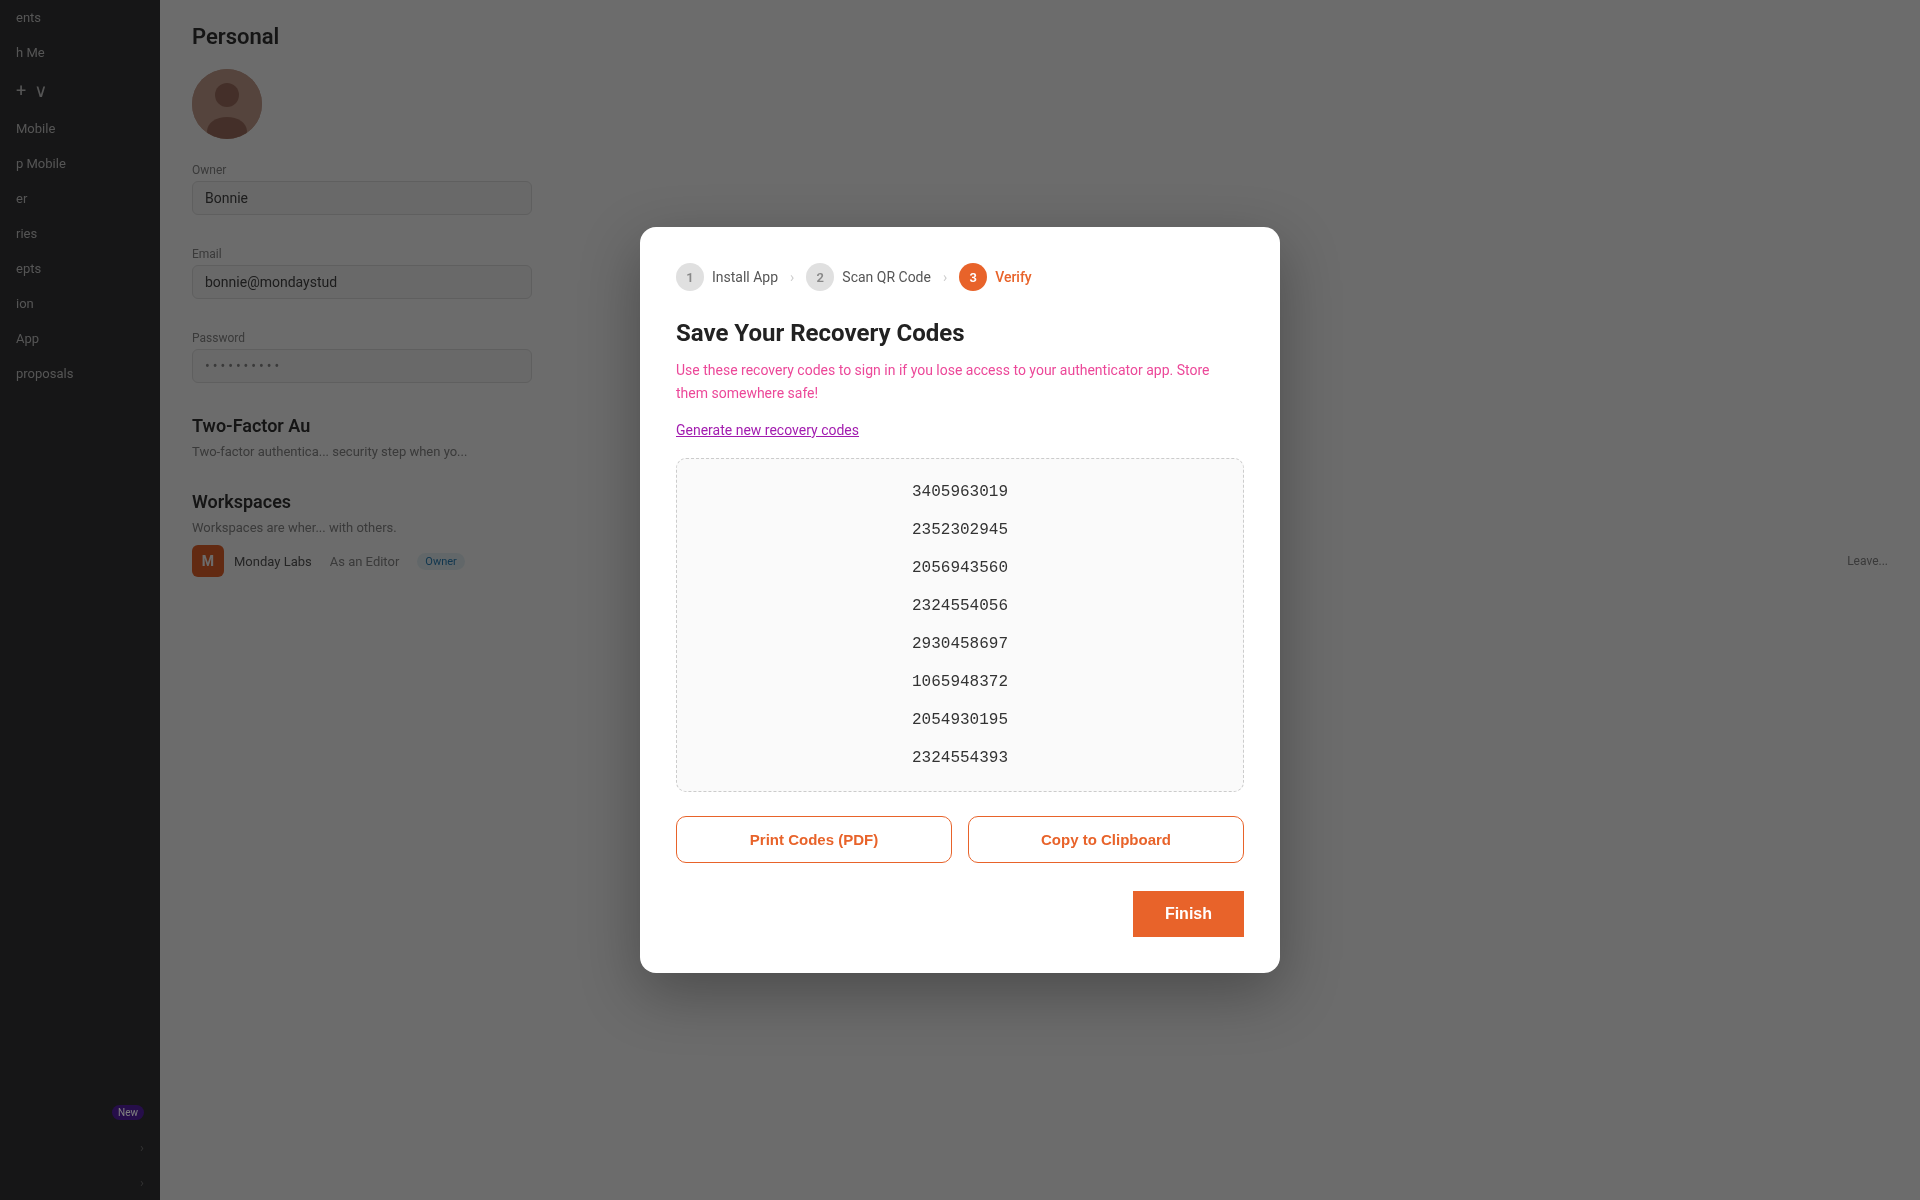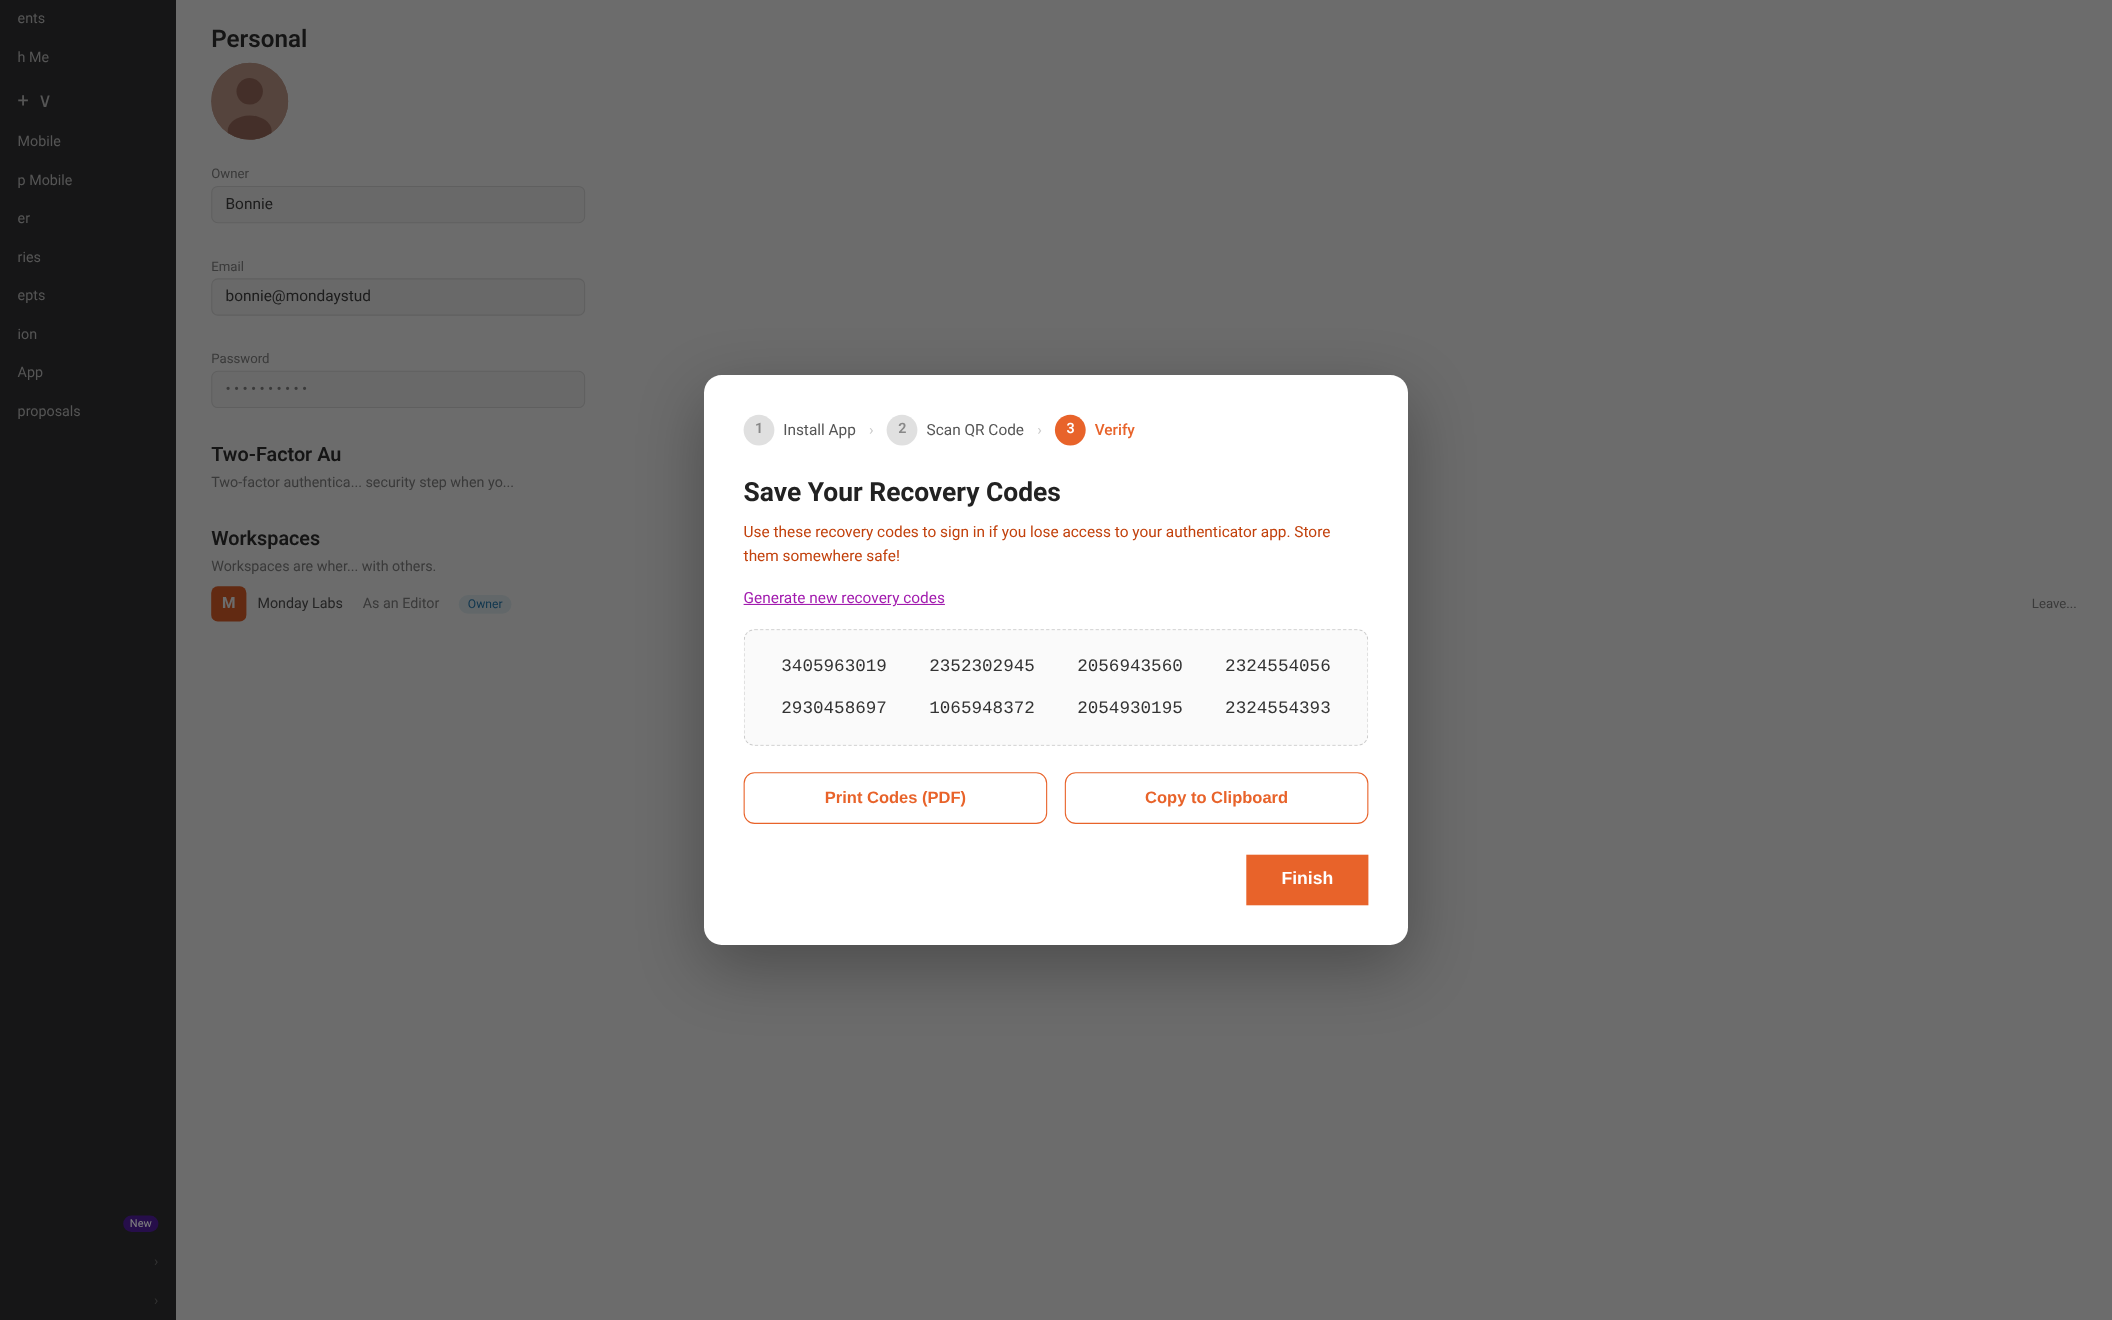--- a/index.html
+++ b/index.html
@@ -60,21 +60,21 @@
       background: #fff;
       padding: 24px 32px;
       filter: brightness(0.85);
       position: relative;
     }
 
     .page-section-title {
       font-size: 22px;
       font-weight: 600;
       color: #333;
-      margin-bottom: 8px;
+      margin-bottom: 20px;
     }
 
     .profile-row {
       display: flex;
       align-items: center;
       gap: 16px;
       margin-bottom: 24px;
     }
 
     .avatar-circle {
@@ -256,21 +256,21 @@
     
     .modal-title {
       font-size: 24px;
       font-weight: 700;
       color: #222;
       margin-bottom: 12px;
     }
 
     .modal-desc {
       font-size: 14px;
-      color: #c2410c;
+      color: #ec4899;
       line-height: 1.6;
       margin-bottom: 16px;
     }
 
     .generate-link {
       color: #a21caf;
       font-size: 14px;
       text-decoration: underline;
       cursor: pointer;
       display: inline-block;
@@ -281,21 +281,21 @@
     .codes-box {
       border: 1.5px dashed #ccc;
       border-radius: 10px;
       padding: 24px;
       background: #fafafa;
       margin-bottom: 24px;
     }
 
     .codes-grid {
       display: grid;
-      grid-template-columns: 1fr 1fr 1fr 1fr;
+      grid-template-columns: 1fr;
       row-gap: 20px;
       column-gap: 20px;
     }
 
     .code-item {
       font-size: 16px;
       color: #333;
       font-family: 'Courier New', monospace;
       text-align: center;
     }

